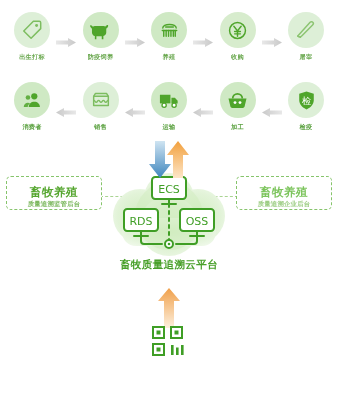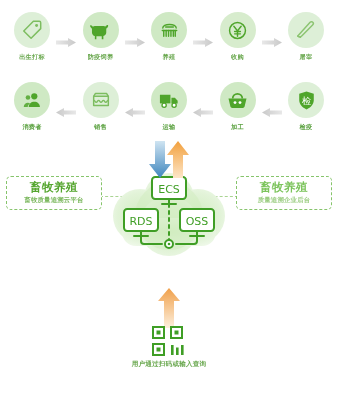--- a/index.html
+++ b/index.html
@@ -30,21 +30,21 @@
 
   .arrow{align-self:center;margin-top:10px;width:22px;height:10px;
          display:flex;align-items:center;justify-content:center;}
   .arrow svg{display:block;}
 
   
   .plate{position:absolute;top:176px;width:96px;height:34px;
          border:1.2px dashed #86c46b;border-radius:5px;
          background:#ffffff;box-sizing:border-box;
          display:flex;flex-direction:column;align-items:center;
-         justify-content:center;z-index:6;}
+         justify-content:flex-end;z-index:6;}
   .plate.left{left:6px;}
   .plate.right{right:6px;}
   .plate-title{font-size:11.5px;font-weight:bold;color:#55a62f;
                letter-spacing:.6px;line-height:1.05;}
   .plate.right .plate-title{color:#7cc45c;}
   .plate-sub{font-size:6.4px;font-weight:bold;color:#7cb85f;
              margin-top:2px;letter-spacing:.2px;}
   .plate.right .plate-sub{color:#9ccd83;}
 
   .dash-line{position:absolute;top:196px;height:0;
@@ -252,21 +252,21 @@
       </div>
       <div class="node-label">检疫</div>
     </div>
   </div>
 
   <div class="dash-line left"></div>
   <div class="dash-line right"></div>
 
   <div class="plate left">
     <div class="plate-title">畜牧养殖</div>
-    <div class="plate-sub">畜牧质量追溯云平台</div>
+    <div class="plate-sub">质量追溯监管后台</div>
   </div>
 
   <div class="plate right">
     <div class="plate-title">畜牧养殖</div>
     <div class="plate-sub">质量追溯企业后台</div>
   </div>
 
   <div class="updown">
     <svg width="44" height="40" viewBox="0 0 44 40">
       <defs>
@@ -328,20 +328,21 @@
 
       <path d="M67 36v38" stroke="#3f9e25" stroke-width="2" stroke-linecap="round" stroke-dasharray="3 4"></path>
 
       <path d="M39 68v5a3 3 0 0 0 3 3h18" fill="none" stroke="#3f9e25" stroke-width="2" stroke-linecap="round"></path>
       <path d="M95 68v5a3 3 0 0 1-3 3H74" fill="none" stroke="#3f9e25" stroke-width="2" stroke-linecap="round"></path>
       <circle cx="67" cy="76" r="4" fill="#ffffff" stroke="#3f9e25" stroke-width="2"></circle>
       <circle cx="67" cy="76" r="1.3" fill="#3f9e25"></circle>
     </svg>
   </div>
 
+  <div class="cloud-caption">畜牧质量追溯云平台</div>
 
   <div class="bottom-arrow">
     <svg width="26" height="40" viewBox="0 0 26 40">
       <defs>
         <linearGradient id="orangeG2" x1="0" y1="1" x2="0" y2="0">
           <stop offset="0" stop-color="#fdf0de"></stop>
             <stop offset="1" stop-color="#f0a04a"></stop>
         </linearGradient>
       </defs>
       <path d="M8 40h10V13h6L13 0 2 13h6z" fill="url(#orangeG2)"></path>
@@ -359,15 +360,14 @@
         <rect x="4.5" y="4.5" width="4" height="4"></rect>
         <rect x="22.5" y="4.5" width="4" height="4"></rect>
         <rect x="4.5" y="21.5" width="4" height="4"></rect>
         <rect x="19" y="19" width="2.6" height="10"></rect>
         <rect x="24" y="21.5" width="2.6" height="7.5"></rect>
         <rect x="29" y="19" width="2.6" height="10"></rect>
       </g>
     </svg>
   </div>
 
-  <div class="qr-caption">用户通过扫码或输入查询</div>
 
 </div>
 
 </body></html>

